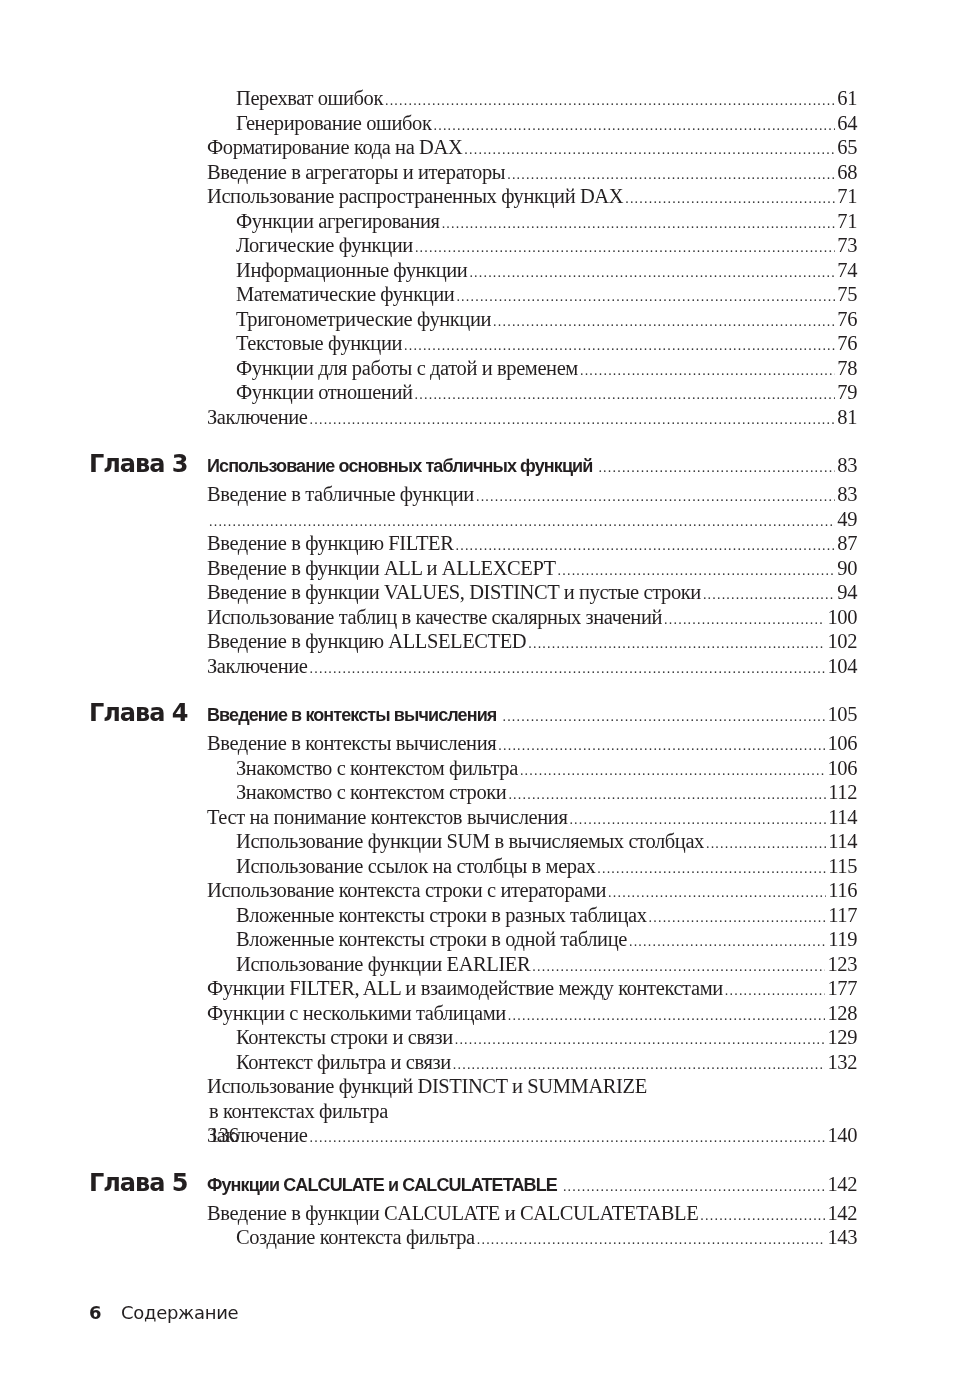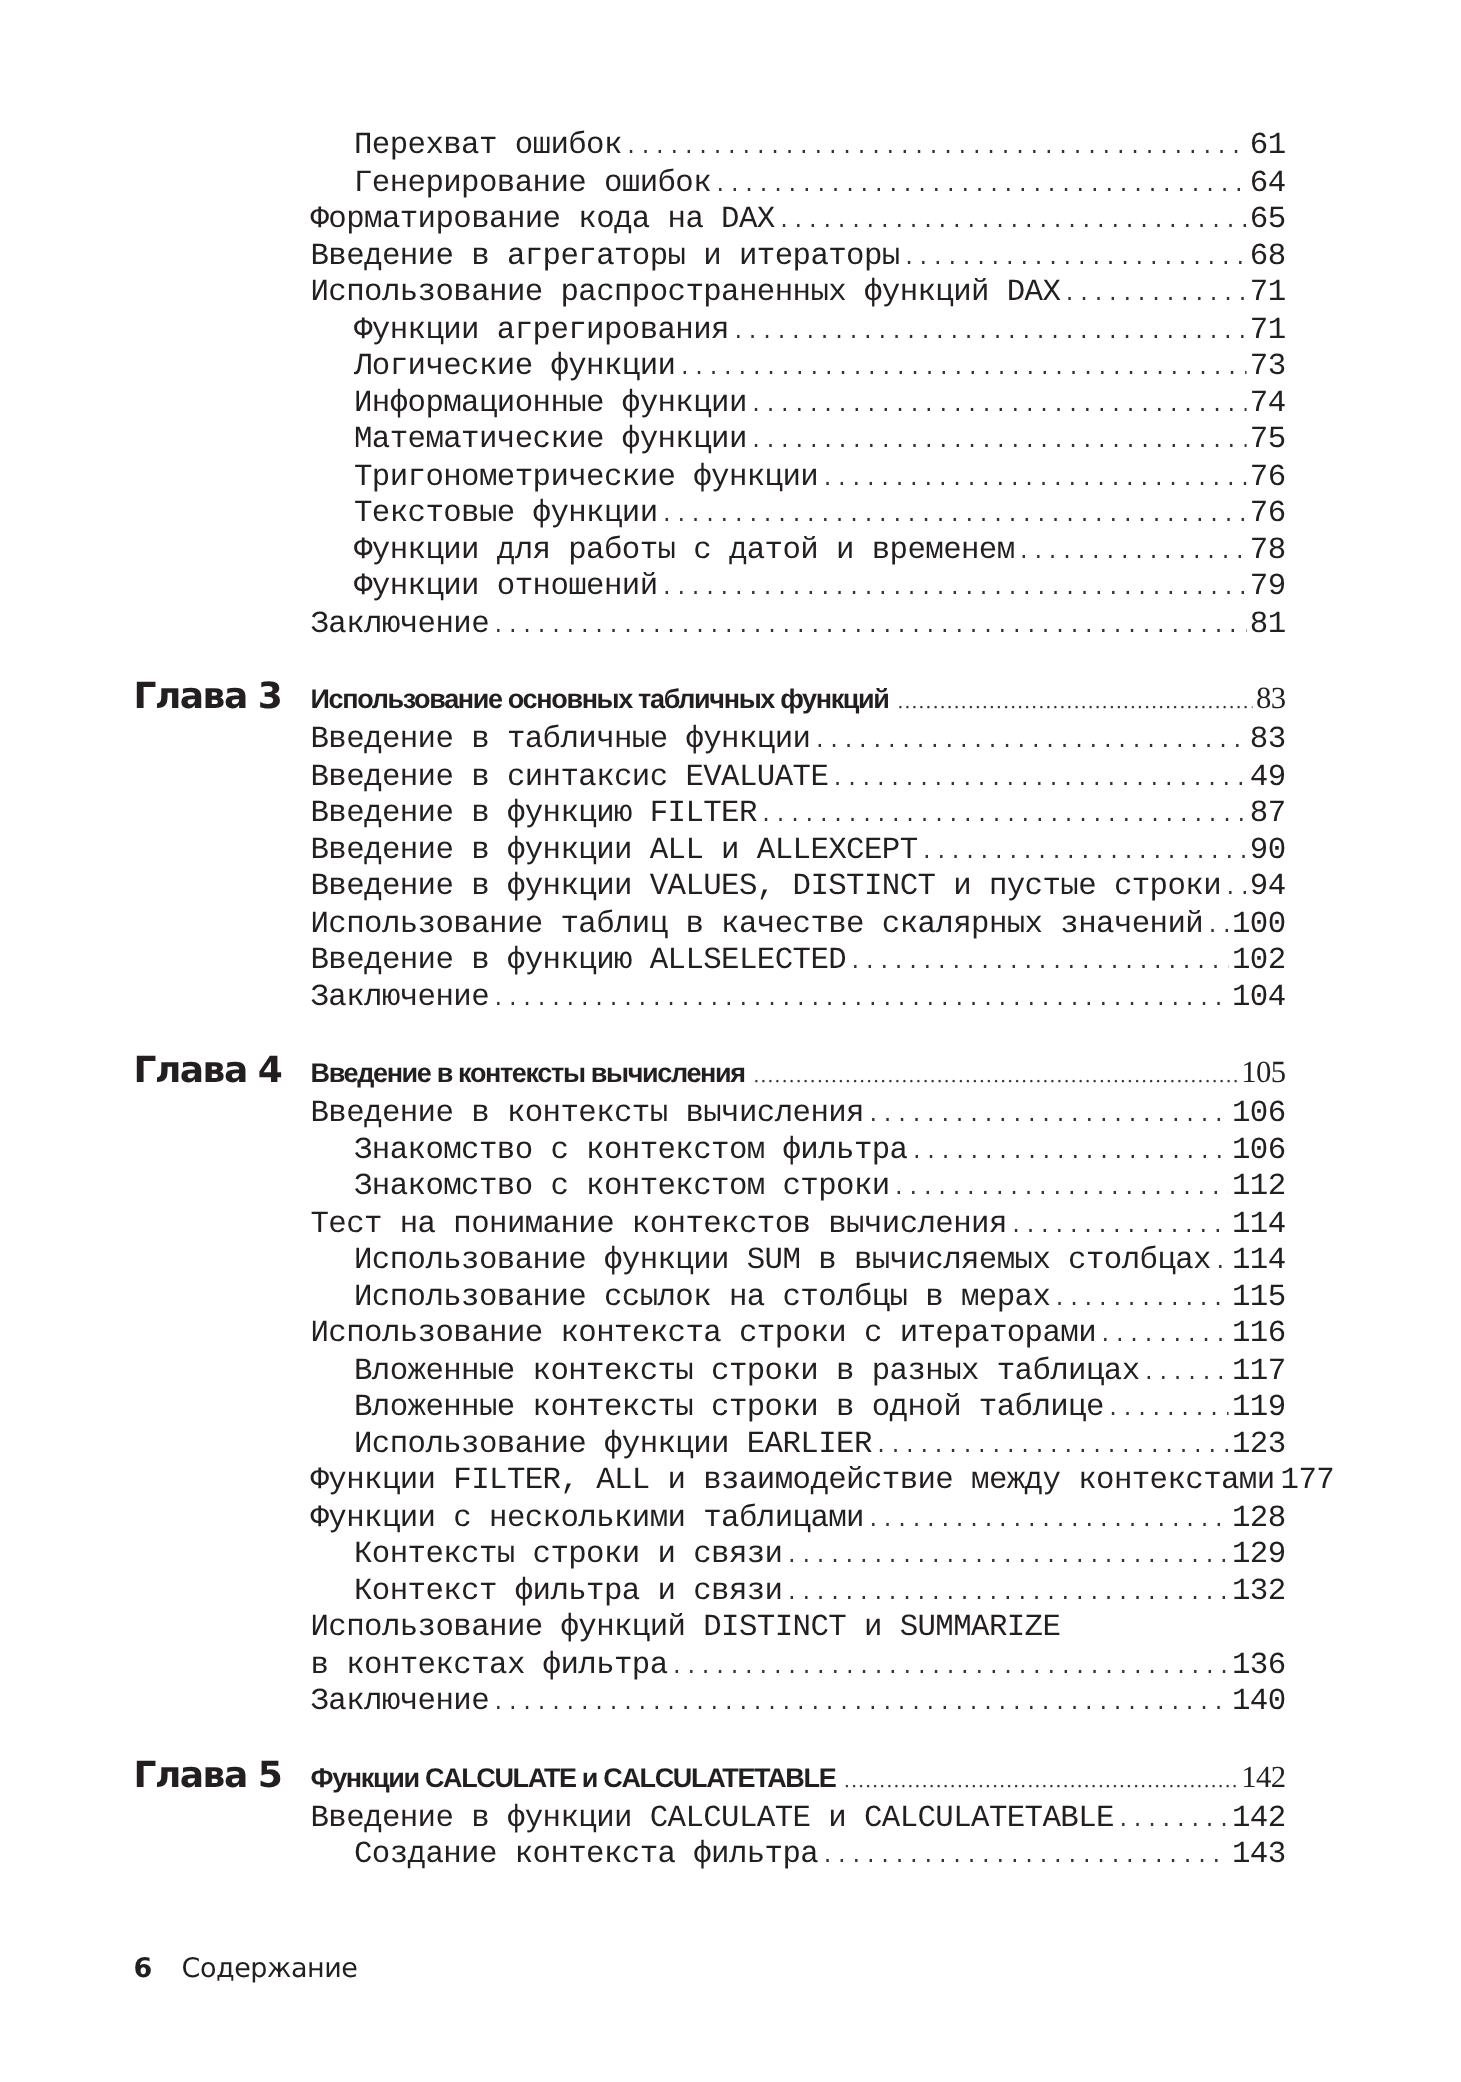--- a/index.html
+++ b/index.html
@@ -1,27 +1,27 @@
 <!DOCTYPE html>
 <html><head>
 <meta charset="utf-8">
 <style>
   html, body { margin:0; padding:0; background:#ffffff; }
   body { width:974px; height:1388px; position:relative; overflow:hidden; color:#231f20; }
   .page { position:absolute; left:0; top:0; width:974px; height:1388px; }
   .toc { position:absolute; left:89px; top:86px; width:768px; }
   .row { position:relative; height:24.5px; line-height:24.5px; display:flex; align-items:baseline;
-         font-family:Liberation Mono, monospace; font-size:20.5px; white-space:nowrap; }
+         font-family:Liberation Serif, serif; font-size:20.5px; white-space:nowrap; }
   .row.l1 { padding-left:118px; }
   .row.l2 { padding-left:147px; }
   .row .title { flex:0 0 auto; letter-spacing:-0.4px; }
   .row .leader { flex:1 1 auto; overflow:hidden; margin:0 2px; font-size:14px; letter-spacing:1.2px; color:#333; }
   .row .leader::after { content:"..........................................................................................................................................................................................................................................."; }
   .row .page-num { flex:0 0 auto; text-align:right; letter-spacing:-0.4px; }
-  .row.cont { height:24.5px; }
+  .row.cont { height:24.5px;flex-direction:column; }
   .chapter { position:relative; height:32px; line-height:32px; display:flex; align-items:baseline; margin-top:19px; margin-bottom:2px; white-space:nowrap; }
   .chapter .chap-label { width:118px; flex:0 0 118px; font-family:"DejaVu Sans", sans-serif; font-weight:bold; font-size:24px; letter-spacing:-1px; }
   .chapter .chap-title { flex:0 0 auto; font-family:Liberation Sans, sans-serif; font-weight:bold; font-size:18px; letter-spacing:-0.9px; }
   .chapter .leader { flex:1 1 auto; overflow:hidden; margin:0 2px 0 6px; font-family:"Liberation Serif", serif; font-size:14px; letter-spacing:1.2px; color:#333; }
   .chapter .leader::after { content:"..........................................................................................................................................................................................................................................."; }
   .chapter .page-num { font-family:"Liberation Serif", serif; font-size:20.5px; letter-spacing:-0.4px; }
   .footer { position:absolute; left:89px; top:1302px; font-family:"DejaVu Sans", sans-serif; font-size:18px; display:flex; align-items:baseline; }
   .footer .folio { font-weight:bold; width:32px; }
   .footer .running-title { letter-spacing:-0.3px; }
 </style>
@@ -105,21 +105,20 @@
         <span class="chap-title">Использование основных табличных функций</span>
         <span class="leader"></span>
         <span class="page-num">83</span>
       </div>
       <div class="row l1">
         <span class="title">Введение в табличные функции</span>
         <span class="leader"></span>
         <span class="page-num">83</span>
       </div>
       <div class="row l1">
-        <span class="title">Введение в синтаксис EVALUATE</span>
         <span class="leader"></span>
         <span class="page-num">49</span>
       </div>
       <div class="row l1">
         <span class="title">Введение в функцию FILTER</span>
         <span class="leader"></span>
         <span class="page-num">87</span>
       </div>
       <div class="row l1">
         <span class="title">Введение в функции ALL и ALLEXCEPT</span>

